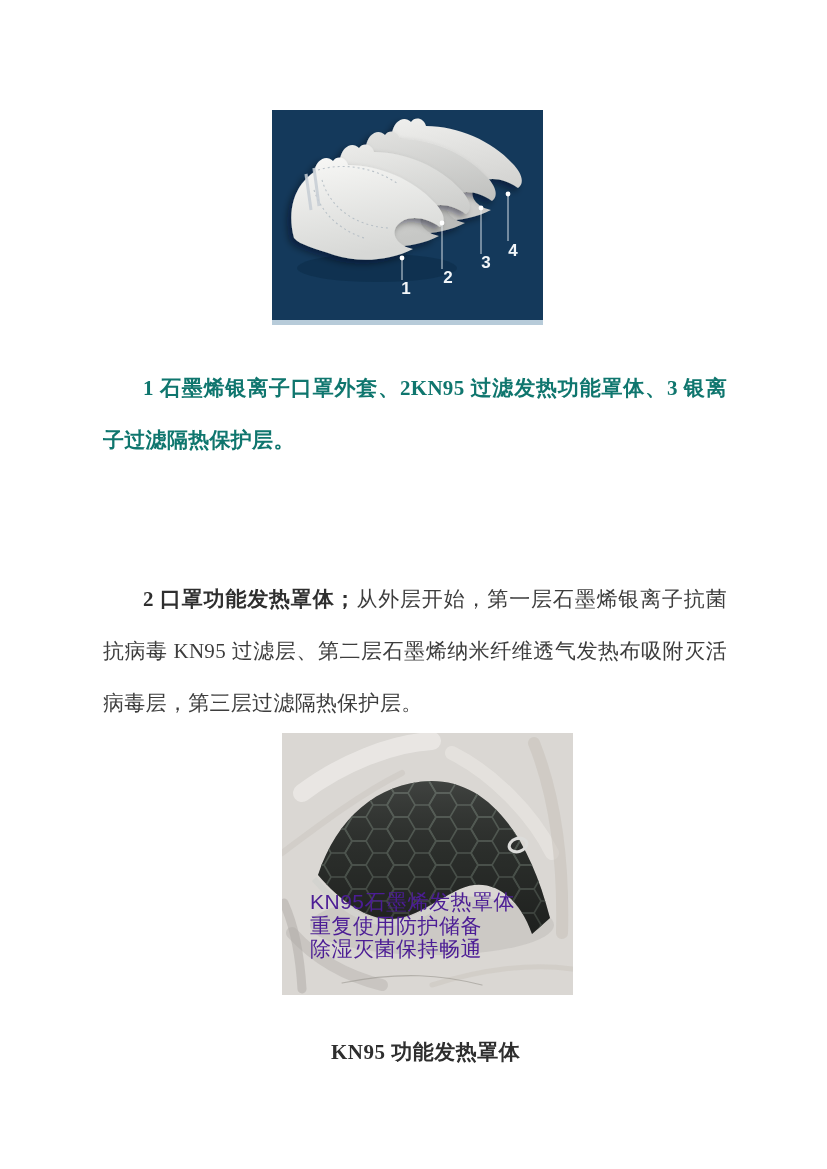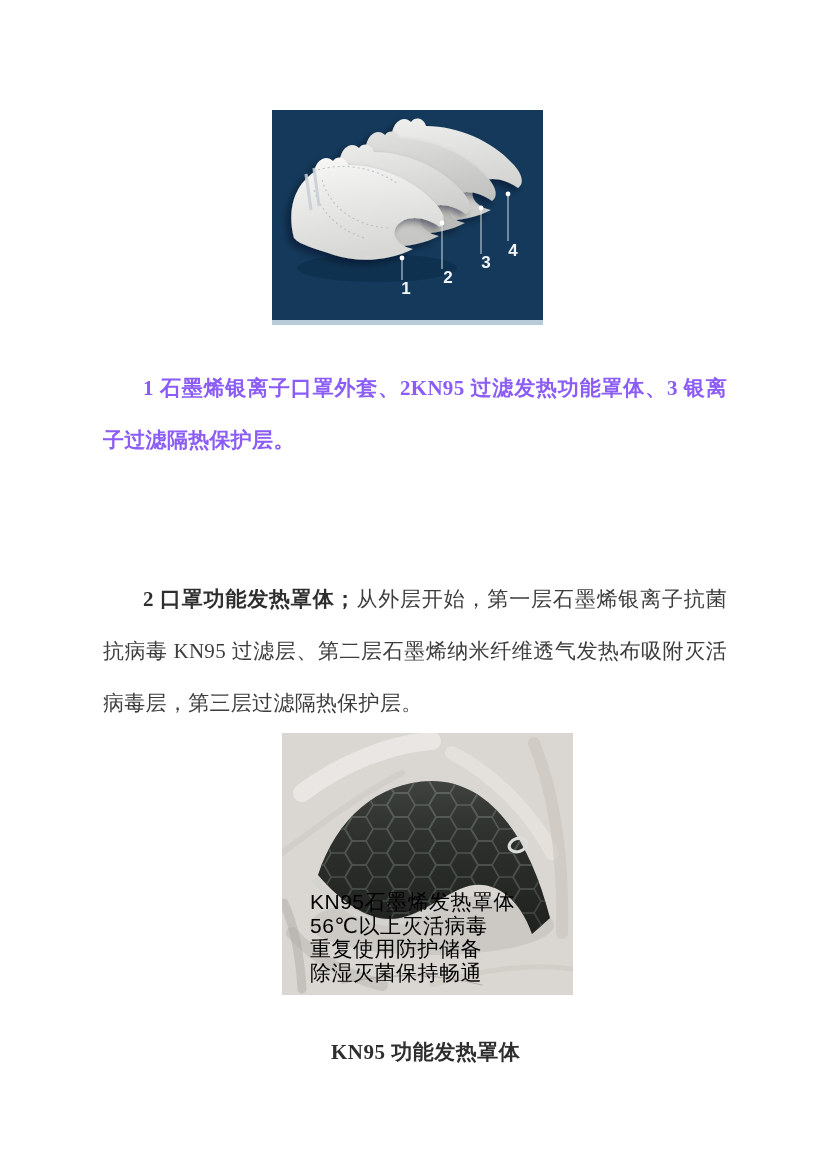--- a/index.html
+++ b/index.html
@@ -22,36 +22,36 @@
   
   .para {
     position: absolute; left: 103px; width: 624px;
     font-size: 21px; line-height: 52px;
     color: #3d3d3d;
     text-align: justify;
     letter-spacing: 0.3px;
   }
   .para b { color: #2e2e2e; }
   .para.indent { text-indent: 40px; }
-  .p-head { font-weight: bold; color: #8b5cf6; }
+  .p-head { font-weight: bold; color: #0f766e; }
   #para-heading { top: 362px; }
   #para-cover   { top: 465px; }
   #para-shell   { top: 573px; }
 
   
   .photo {
     position: absolute; left: 282px; top: 733px;
     width: 291px; height: 262px; overflow: hidden;
   }
   .photo svg { display: block; position: absolute; inset: 0; }
   .photo-overlay {
     position: absolute; left: 28px; top: 157px;
     font-family: "Liberation Sans", "DejaVu Sans", sans-serif;
     font-size: 21px; line-height: 23.5px;
-    color: #000000; font-weight: 500;
+    color: #4c1d95; font-weight: 500;
     letter-spacing: 0.5px;
     white-space: nowrap;
   }
 
   
   .caption {
     position: absolute; left: 0; top: 1031px; width: 827px;
     text-align: center; font-size: 21px; line-height: 42px;
     font-weight: bold; color: #2e2e2e;
     letter-spacing: 0.5px;
@@ -173,21 +173,20 @@
       <g>
         <use href="#shell" fill="#2b2e2b"></use>
         <use href="#shell" fill="url(#hexpat)"></use>
         <use href="#shell" fill="url(#shellShade)"></use>
       </g>
       <ellipse cx="236" cy="112" rx="9" ry="6.5" fill="none" stroke="#dcdcda" stroke-width="3.2" transform="rotate(-18 236 112)"></ellipse>
     </svg>
 
     <div class="photo-overlay">
       <div>KN95石墨烯发热罩体</div>
-      <div>56℃以上灭活病毒</div>
       <div>重复使用防护储备</div>
       <div>除湿灭菌保持畅通</div>
     </div>
   </div>
 
   <div class="caption">KN95 功能发热罩体</div>
 
 </div>
 
 </body></html>

